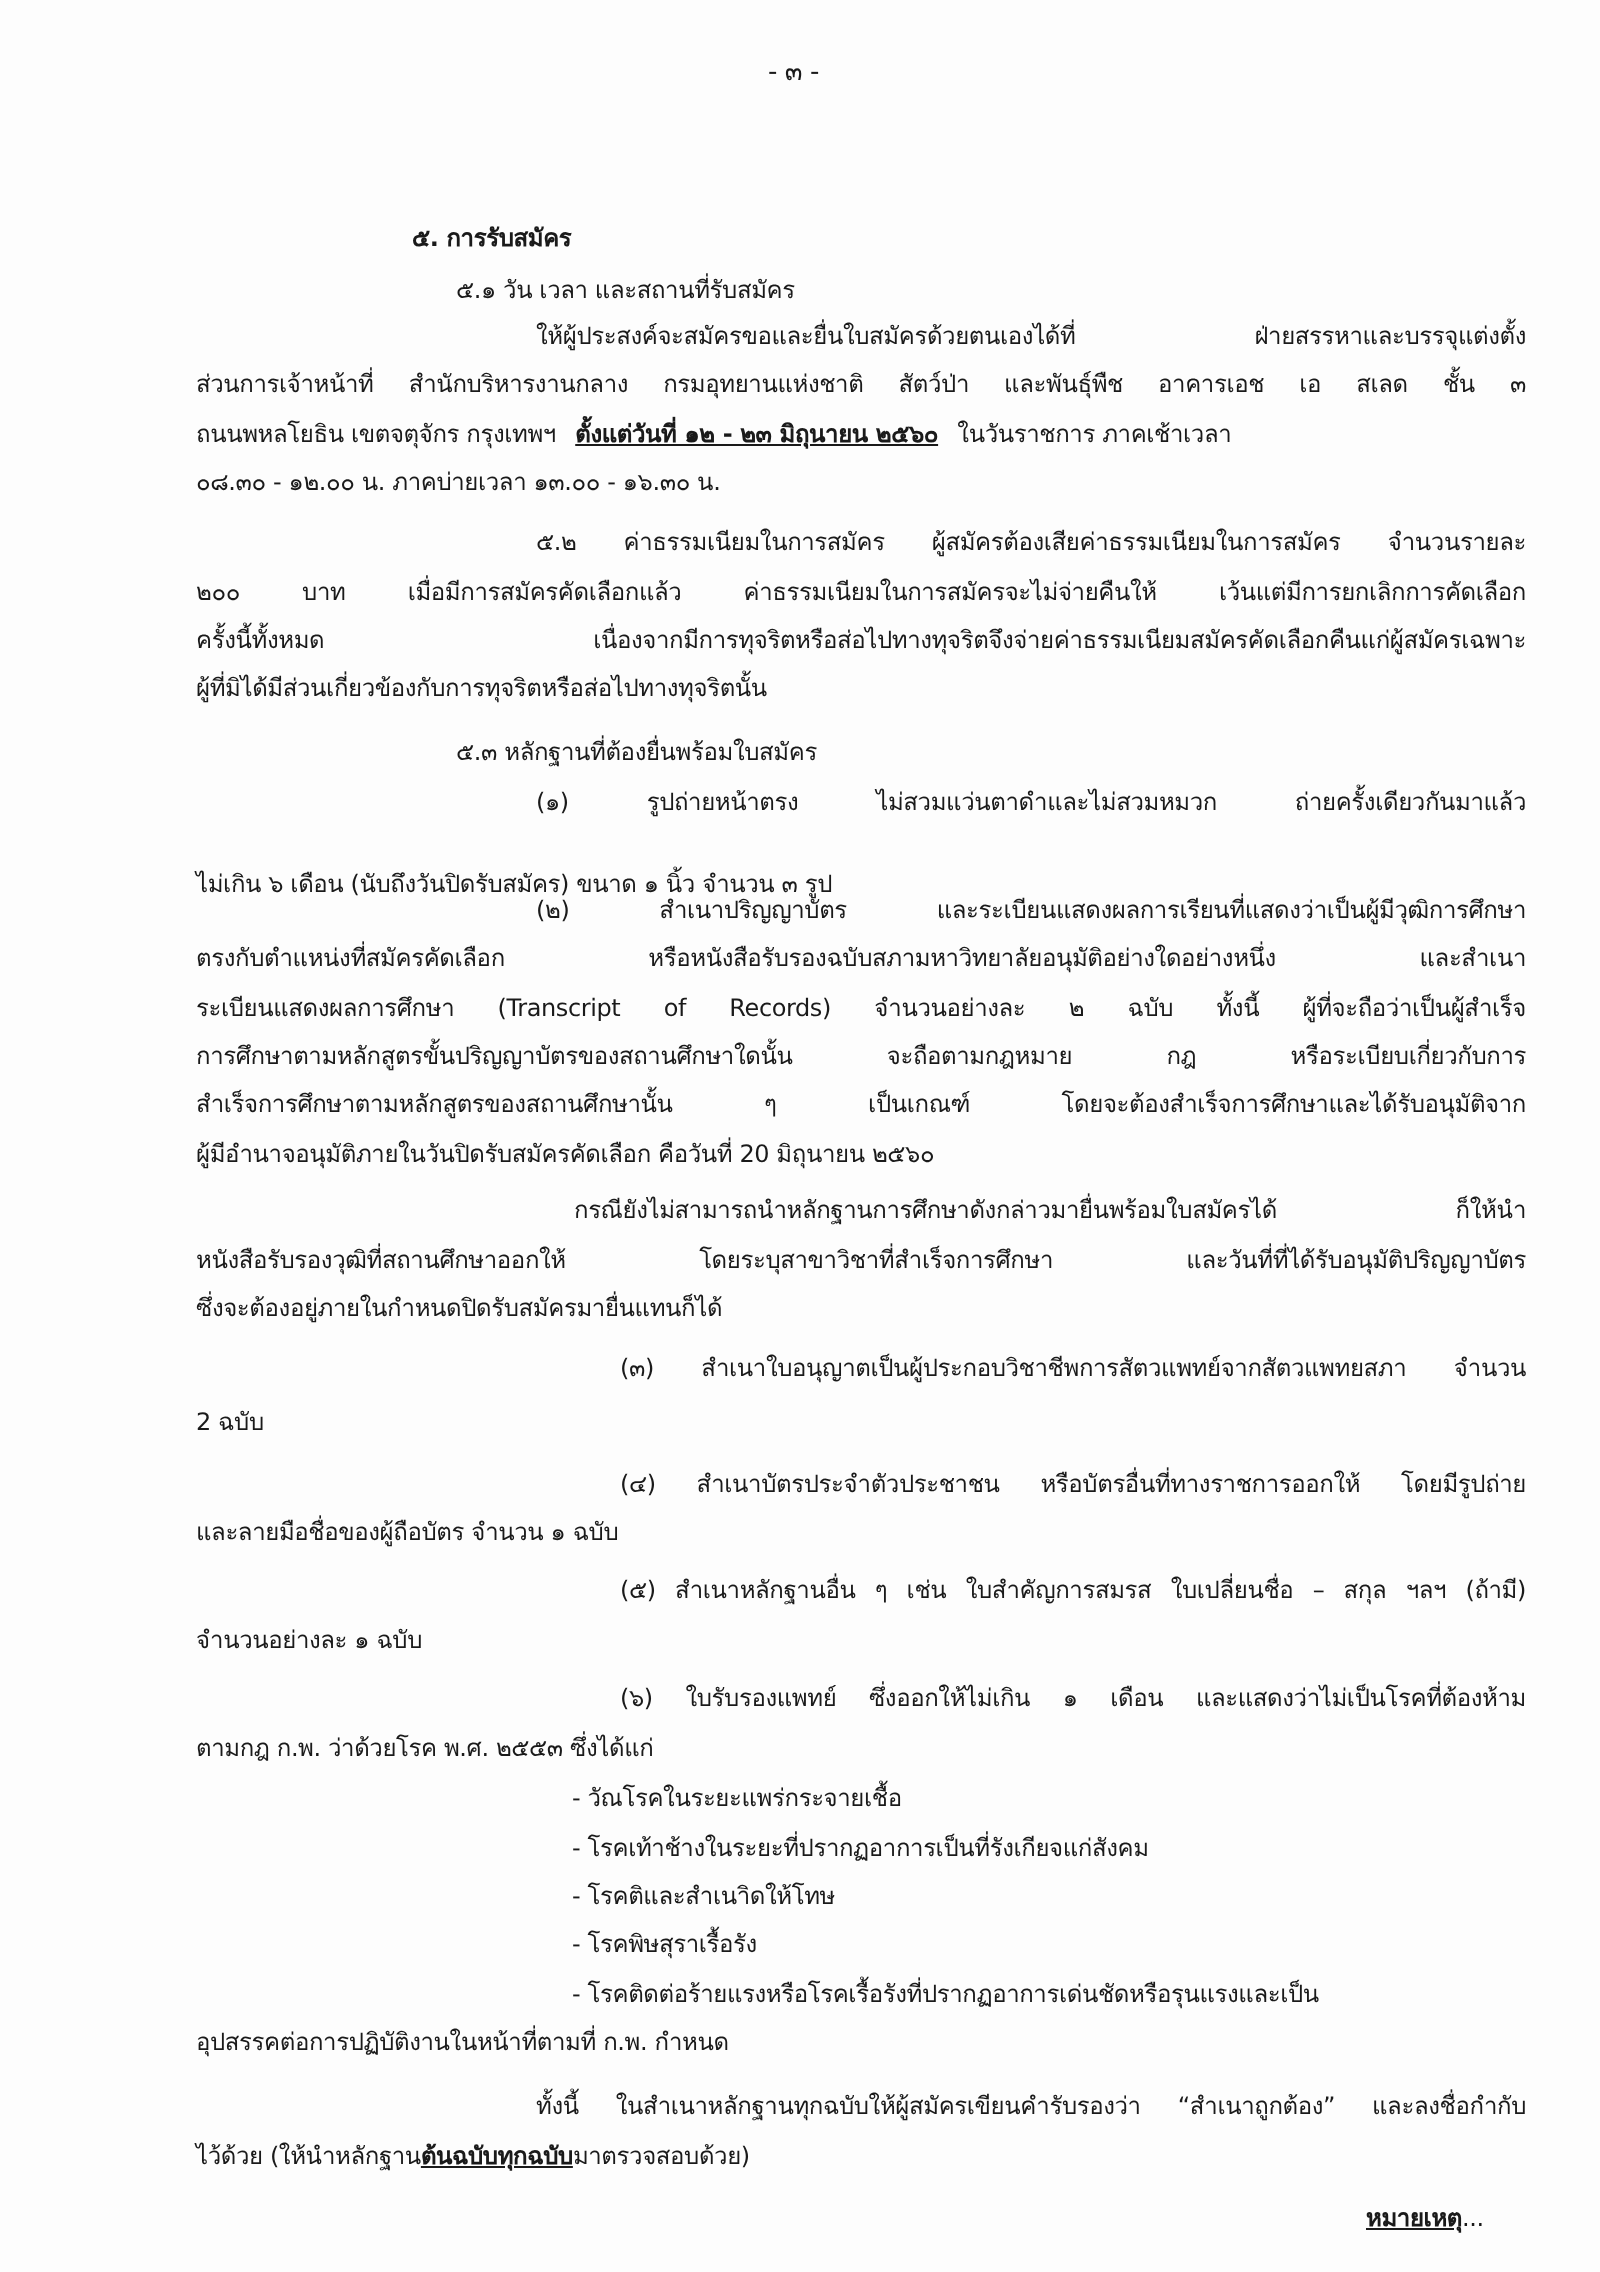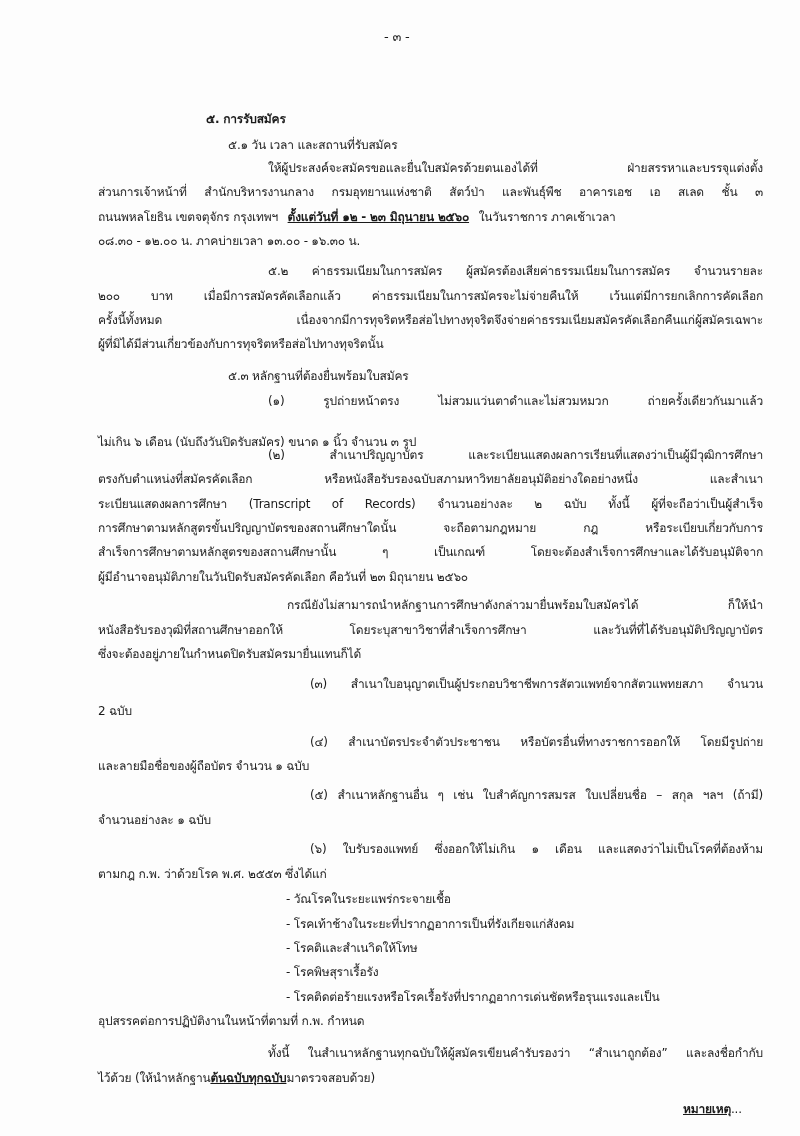--- a/index.html
+++ b/index.html
@@ -50,21 +50,21 @@
   <div class="line" style="left:228px; top:367px;">๕.๓ หลักฐานที่ต้องยื่นพร้อมใบสมัคร</div>
 
   <div class="line j" style="left:268px; top:392px; width:495px;">(๑) รูปถ่ายหน้าตรง  ไม่สวมแว่นตาดำและไม่สวมหมวก  ถ่ายครั้งเดียวกันมาแล้ว</div>
   <div class="line" style="left:98px; top:417px;margin-top:16px;">ไม่เกิน  ๖  เดือน (นับถึงวันปิดรับสมัคร)  ขนาด  ๑  นิ้ว  จำนวน  ๓  รูป</div>
 
   <div class="line j" style="left:268px; top:446px; width:495px;">(๒) สำเนาปริญญาบัตร และระเบียนแสดงผลการเรียนที่แสดงว่าเป็นผู้มีวุฒิการศึกษา</div>
   <div class="line j" style="left:98px; top:470px; width:665px;">ตรงกับตำแหน่งที่สมัครคัดเลือก หรือหนังสือรับรองฉบับสภามหาวิทยาลัยอนุมัติอย่างใดอย่างหนึ่ง และสำเนา</div>
   <div class="line j" style="left:98px; top:495px; width:665px;">ระเบียนแสดงผลการศึกษา (Transcript of Records) จำนวนอย่างละ  ๒  ฉบับ  ทั้งนี้  ผู้ที่จะถือว่าเป็นผู้สำเร็จ</div>
   <div class="line j" style="left:98px; top:519px; width:665px;">การศึกษาตามหลักสูตรขั้นปริญญาบัตรของสถานศึกษาใดนั้น จะถือตามกฎหมาย กฎ หรือระเบียบเกี่ยวกับการ</div>
   <div class="line j" style="left:98px; top:543px; width:665px;">สำเร็จการศึกษาตามหลักสูตรของสถานศึกษานั้น ๆ เป็นเกณฑ์ โดยจะต้องสำเร็จการศึกษาและได้รับอนุมัติจาก</div>
-  <div class="line" style="left:98px; top:568px;">ผู้มีอำนาจอนุมัติภายในวันปิดรับสมัครคัดเลือก คือวันที่  ๒๓  มิถุนายน  ๒๕๖๐</div>
+  <div class="line" style="left:98px; top:568px;">ผู้มีอำนาจอนุมัติภายในวันปิดรับสมัครคัดเลือก คือวันที่  20  มิถุนายน  ๒๕๖๐</div>
 
   <div class="line j" style="left:287px; top:596px; width:476px;">กรณียังไม่สามารถนำหลักฐานการศึกษาดังกล่าวมายื่นพร้อมใบสมัครได้  ก็ให้นำ</div>
   <div class="line j" style="left:98px; top:621px; width:665px;">หนังสือรับรองวุฒิที่สถานศึกษาออกให้  โดยระบุสาขาวิชาที่สำเร็จการศึกษา  และวันที่ที่ได้รับอนุมัติปริญญาบัตร</div>
   <div class="line" style="left:98px; top:645px;">ซึ่งจะต้องอยู่ภายในกำหนดปิดรับสมัครมายื่นแทนก็ได้</div>
 
   <div class="line j" style="left:310px; top:675px; width:453px;">(๓) สำเนาใบอนุญาตเป็นผู้ประกอบวิชาชีพการสัตวแพทย์จากสัตวแพทยสภา จำนวน</div>
   <div class="line" style="left:98px; top:702px;">2 ฉบับ</div>
 
   <div class="line j" style="left:310px; top:733px; width:453px;">(๔) สำเนาบัตรประจำตัวประชาชน  หรือบัตรอื่นที่ทางราชการออกให้  โดยมีรูปถ่าย</div>
   <div class="line" style="left:98px; top:757px;">และลายมือชื่อของผู้ถือบัตร  จำนวน  ๑  ฉบับ</div>

